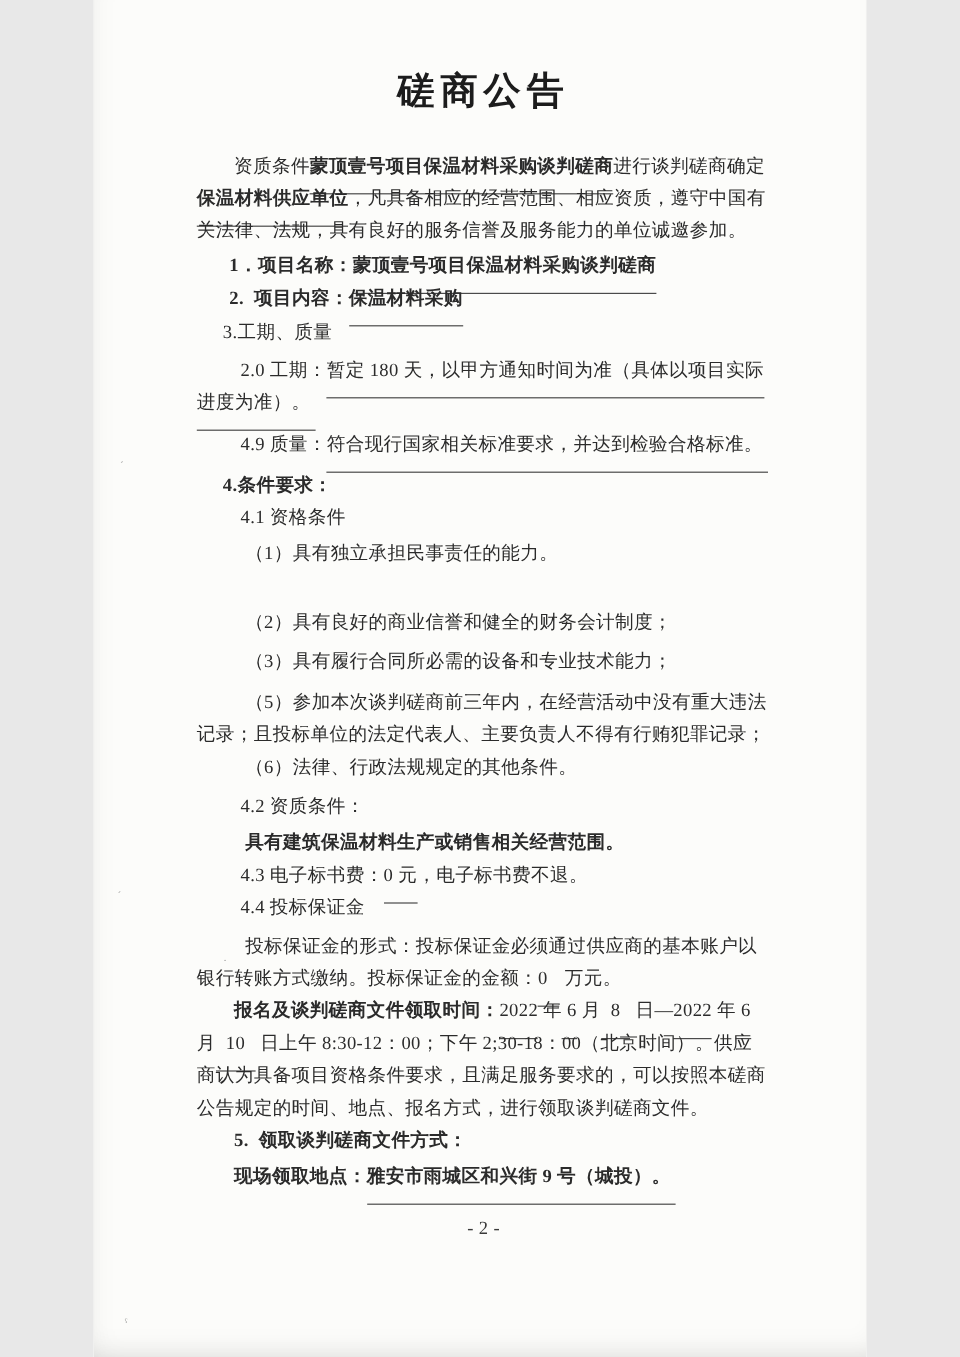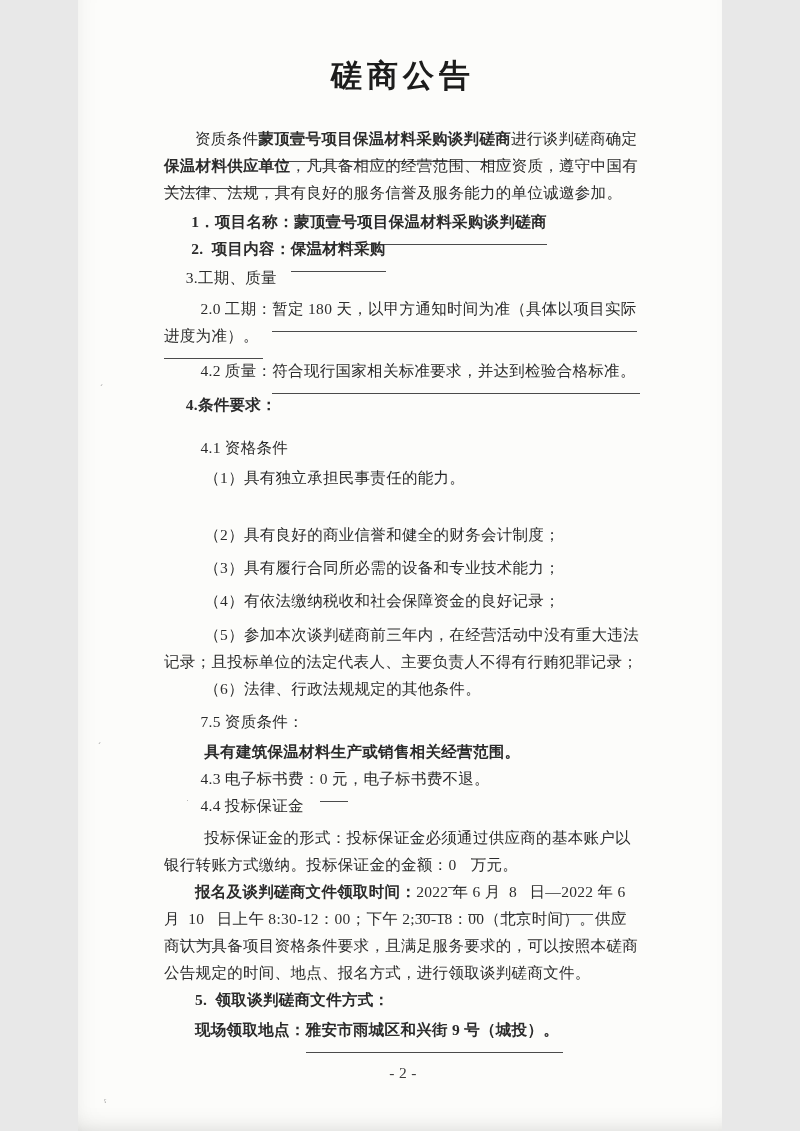--- a/index.html
+++ b/index.html
@@ -65,39 +65,38 @@
   <p class="ind2" style="margin-top:28px;"><span>资质条件</span><span class="b u">蒙顶壹号项目保温材料采购谈判磋商</span><span>进行谈判磋商确定</span><span class="b u">保温材料供应单位</span><span>，凡具备相应的经营范围、相应资质，遵守中国有关法律、法规，具有良好的服务信誉及服务能力的单位诚邀参加。</span></p>
 
   <p class="ind18" style="margin-top:2px;"><span class="b">1．项目名称：</span><span class="b u">蒙顶壹号项目保温材料采购谈判磋商</span></p>
 
   <p class="ind18"><span class="b">2.  项目内容：</span><span class="b u">保温材料采购</span></p>
 
   <p class="ind15" style="margin-top:2px;"><span>3.工期、质量</span></p>
 
   <p class="ind24" style="margin-top:4px;"><span>2.0 工期：</span><span class="u">暂定 180 天，以甲方通知时间为准（具体以项目实际进度为准）。 </span></p>
 
-  <p class="ind24" style="margin-top:8px;"><span>4.2 质量：</span><span class="u">符合现行国家相关标准要求，并达到检验合格标准。 </span></p>
+  <p class="ind24" style="margin-top:8px;"><span>4.9 质量：</span><span class="u">符合现行国家相关标准要求，并达到检验合格标准。 </span></p>
 
   <p class="ind15" style="margin-top:7px;"><span class="b">4.条件要求：</span></p>
 
-  <p class="ind24" style="margin-top:16px;"><span>4.1 资格条件</span></p>
+  <p class="ind24" style="margin-top:0;"><span>4.1 资格条件</span></p>
 
   <p class="ind26" style="margin-top:3px;"><span>（1）具有独立承担民事责任的能力。</span></p>
 
   <p class="ind26" style="margin-top:30px;"><span>（2）具有良好的商业信誉和健全的财务会计制度；</span></p>
 
   <p class="ind26" style="margin-top:6px;"><span>（3）具有履行合同所必需的设备和专业技术能力；</span></p>
 
-  <p class="ind26" style="margin-top:6px;"><span>（4）有依法缴纳税收和社会保障资金的良好记录；</span></p>
 
   <p class="ind26 lh33" style="margin-top:7px;"><span>（5）参加本次谈判磋商前三年内，在经营活动中没有重大违法记录；且投标单位的法定代表人、主要负责人不得有行贿犯罪记录；</span></p>
 
   <p class="ind26"><span>（6）法律、行政法规规定的其他条件。</span></p>
 
-  <p class="ind24" style="margin-top:6px;"><span>7.5 资质条件：</span></p>
+  <p class="ind24" style="margin-top:6px;"><span>4.2 资质条件：</span></p>
 
   <p class="ind26" style="margin-top:3px;"><span class="b">具有建筑保温材料生产或销售相关经营范围。</span></p>
 
   <p class="ind24"><span>4.3 电子标书费：</span><span class="u">0 元</span><span>，电子标书费不退。</span></p>
 
   <p class="ind24"><span>4.4 投标保证金</span></p>
 
   <p class="ind26 lh36" style="margin-top:5px;"><span>投标保证金的形式：投标保证金必须通过供应商的基本账户以银行转账方式缴纳。投标保证金的金额：</span><span class="u upad">0</span><span> 万元。</span></p>
 
   <p class="ind2 lh35"><span class="b">报名及谈判磋商文件领取时间：</span><span class="u">2022</span><span> 年</span><span class="u"> 6</span><span> 月</span><span class="u">  8  </span><span> 日—</span><span class="u">2022</span><span> 年</span><span class="u"> 6</span><span> 月</span><span class="u">  10  </span><span> 日上午 8:30-12：00；下午 2;30-18：00（北京时间）。供应商认为具备项目资格条件要求，且满足服务要求的，可以按照本磋商公告规定的时间、地点、报名方式，进行领取谈判磋商文件。</span></p>

